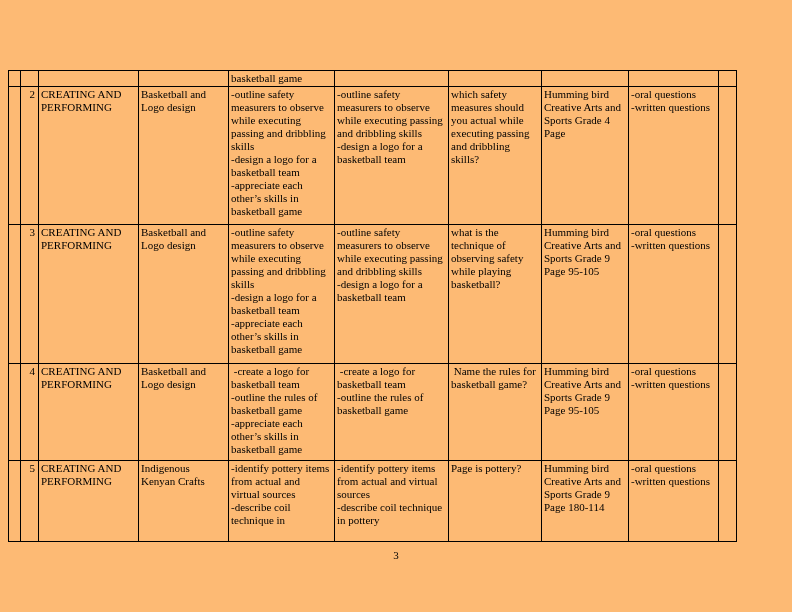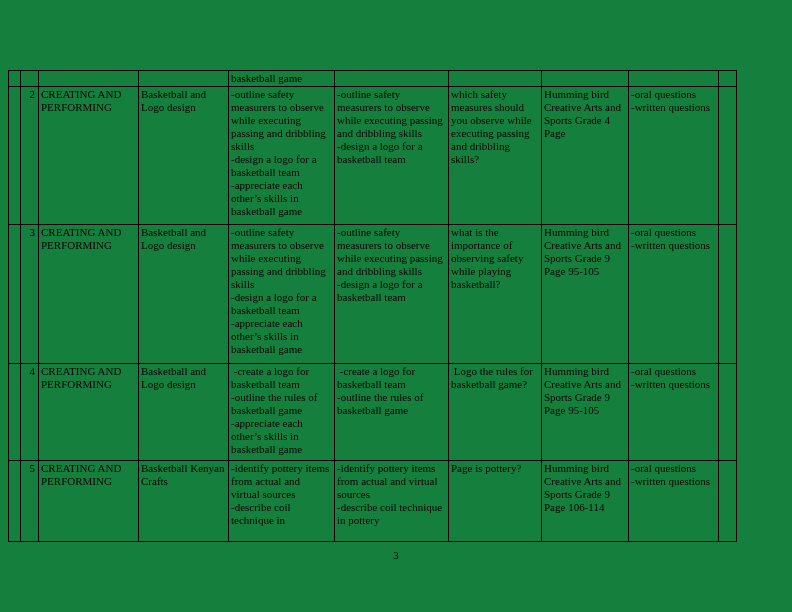--- a/index.html
+++ b/index.html
@@ -7,21 +7,21 @@
   body {
     width: 792px; height: 612px;
     font-family: "Liberation Serif", serif;
     color: #000;
     position: relative;
     overflow: hidden;
   }
   .page {
     position: absolute; left: 0; top: 0;
     width: 792px; height: 612px;
-    background: #15803d;
+    background: #fdba74;
   }
   table.sow {
     position: absolute; left: 8px; top: 70px;
     width: 728px;
     border-collapse: collapse;
     table-layout: fixed;
   }
   table.sow td {
     border: 1px solid #000;
     vertical-align: top;
@@ -77,72 +77,72 @@
     <tr style="height:138px;">
       <td></td>
       <td class="num">2</td>
       <td>CREATING AND PERFORMING</td>
       <td>Basketball and Logo design</td>
       <td>-outline safety measurers to observe  while executing passing and dribbling skills
 -design a logo for a basketball team
 -appreciate each other’s skills in basketball game</td>
       <td>-outline safety measurers to observe while executing passing and dribbling skills
 -design a logo for a basketball team</td>
-      <td>which safety measures should you observe while executing passing and dribbling skills?</td>
+      <td>which safety measures should you actual while executing passing and dribbling skills?</td>
       <td>Humming bird Creative Arts and Sports Grade 4 Page</td>
       <td>-oral questions
 -written questions</td>
       <td></td>
     </tr>
 
     <tr style="height:139px;">
       <td></td>
       <td class="num">3</td>
       <td>CREATING AND PERFORMING</td>
       <td>Basketball and Logo design</td>
       <td>-outline safety measurers to observe  while executing passing and dribbling skills
 -design a logo for a basketball team
 -appreciate each other’s skills in basketball game</td>
       <td>-outline safety measurers to observe while executing passing and dribbling skills
 -design a logo for a basketball team</td>
-      <td>what is the importance of observing safety while playing basketball?</td>
+      <td>what is the technique of observing safety while playing basketball?</td>
       <td>Humming bird Creative Arts and Sports Grade 9 Page 95-105</td>
       <td>-oral questions
 -written questions</td>
       <td></td>
     </tr>
 
     <tr style="height:97px;">
       <td></td>
       <td class="num">4</td>
       <td>CREATING AND PERFORMING</td>
       <td>Basketball and Logo design</td>
       <td> -create a logo for basketball team
 -outline the rules of basketball game
 -appreciate each other’s skills in basketball game</td>
       <td> -create a logo for basketball team
 -outline the rules of basketball game</td>
-      <td> Logo the rules for basketball game?</td>
+      <td> Name the rules for basketball game?</td>
       <td>Humming bird Creative Arts and Sports Grade 9 Page 95-105</td>
       <td>-oral questions
 -written questions</td>
       <td></td>
     </tr>
 
     <tr style="height:81px;">
       <td></td>
       <td class="num">5</td>
       <td>CREATING AND PERFORMING</td>
-      <td>Basketball Kenyan Crafts</td>
+      <td>Indigenous Kenyan Crafts</td>
       <td>-identify pottery items from actual and virtual sources
 -describe coil technique in</td>
       <td>-identify pottery items from actual and virtual sources
 -describe coil technique in pottery</td>
       <td>Page is pottery?</td>
-      <td>Humming bird Creative Arts and Sports Grade 9 Page 106-114</td>
+      <td>Humming bird Creative Arts and Sports Grade 9 Page 180-114</td>
       <td>-oral questions
 -written questions</td>
       <td></td>
     </tr>
 
   </tbody>
     </table>
 
   <div class="page-number">3</div>
 

